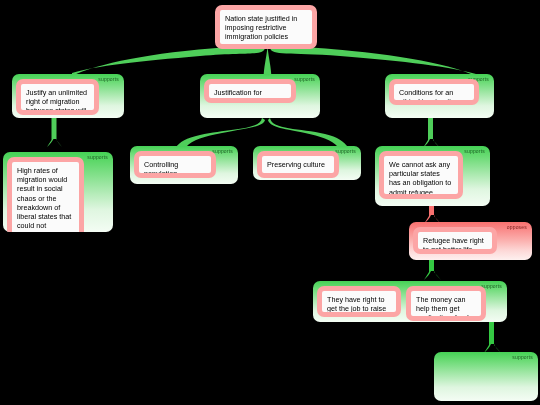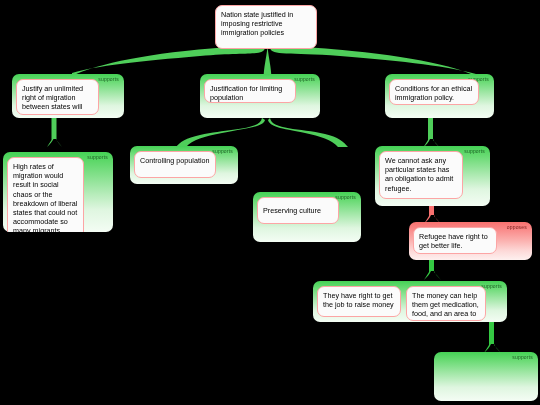--- a/index.html
+++ b/index.html
@@ -34,21 +34,21 @@
     color:#1d5f25;
     white-space:nowrap;
   }
   .node.oppose .badge{color:#7d1b1a;}
 
   
   .claim{
     position:absolute;
     box-sizing:border-box;
     background:#fbfbfb;
-    border:1px solid #fca5a5;
+    border:5px solid #fca5a5;
     border-radius:7px;
     color:#000;
     font-size:7.2px;
     line-height:9.2px;
     padding:4px 5px 3px 5px;
     overflow:hidden;
   }
   .claim.vcenter{display:flex;align-items:center;}
 </style>
 </head>
@@ -121,21 +121,21 @@
     </div>
   </div>
 
   <div class="node support" style="left:130px;top:146px;width:108px;height:38px;">
     <span class="badge">supports</span>
     <div class="claim" style="left:4px;top:5px;width:82px;height:27px;">
       <span>Controlling population</span>
     </div>
   </div>
 
-  <div class="node support" style="left:253px;top:146px;width:108px;height:50px;margin-top:46px;">
+  <div class="node support" style="left:253px;top:146px;width:108px;height:34px;">
     <span class="badge">supports</span>
     <div class="claim vcenter" style="left:4px;top:5px;width:82px;height:27px;">
       <span>Preserving culture</span>
     </div>
   </div>
 
   <div class="node support" style="left:375px;top:146px;width:115px;height:60px;">
     <span class="badge">supports</span>
     <div class="claim" style="left:4px;top:5px;width:84px;height:48px;">
       <span>We cannot ask any particular states has an obligation to admit refugee.</span>

